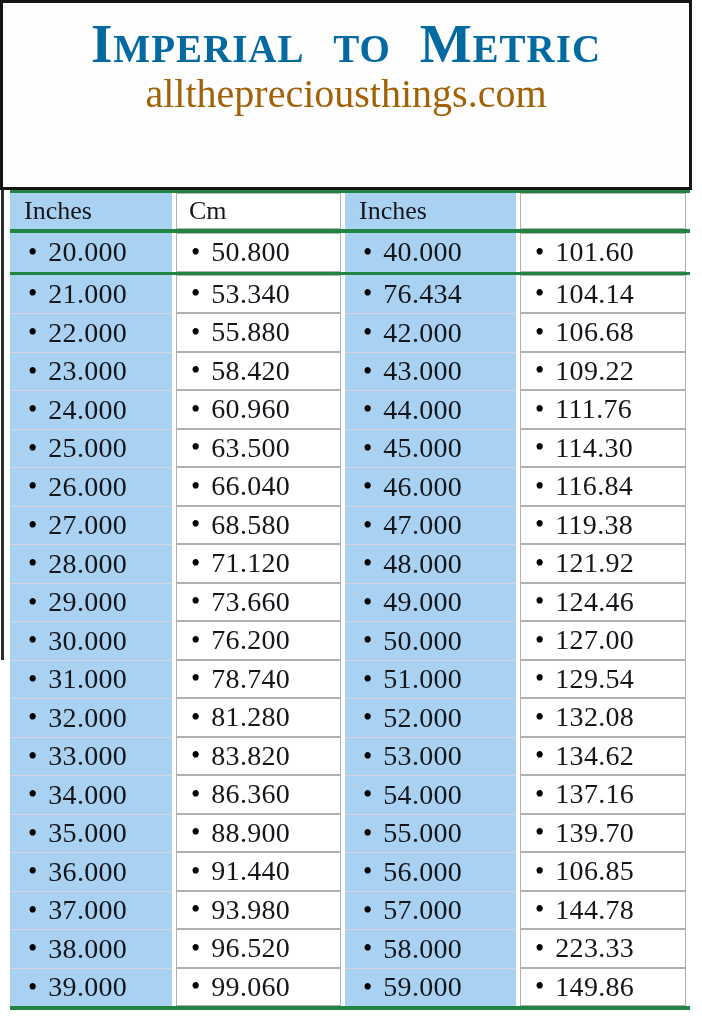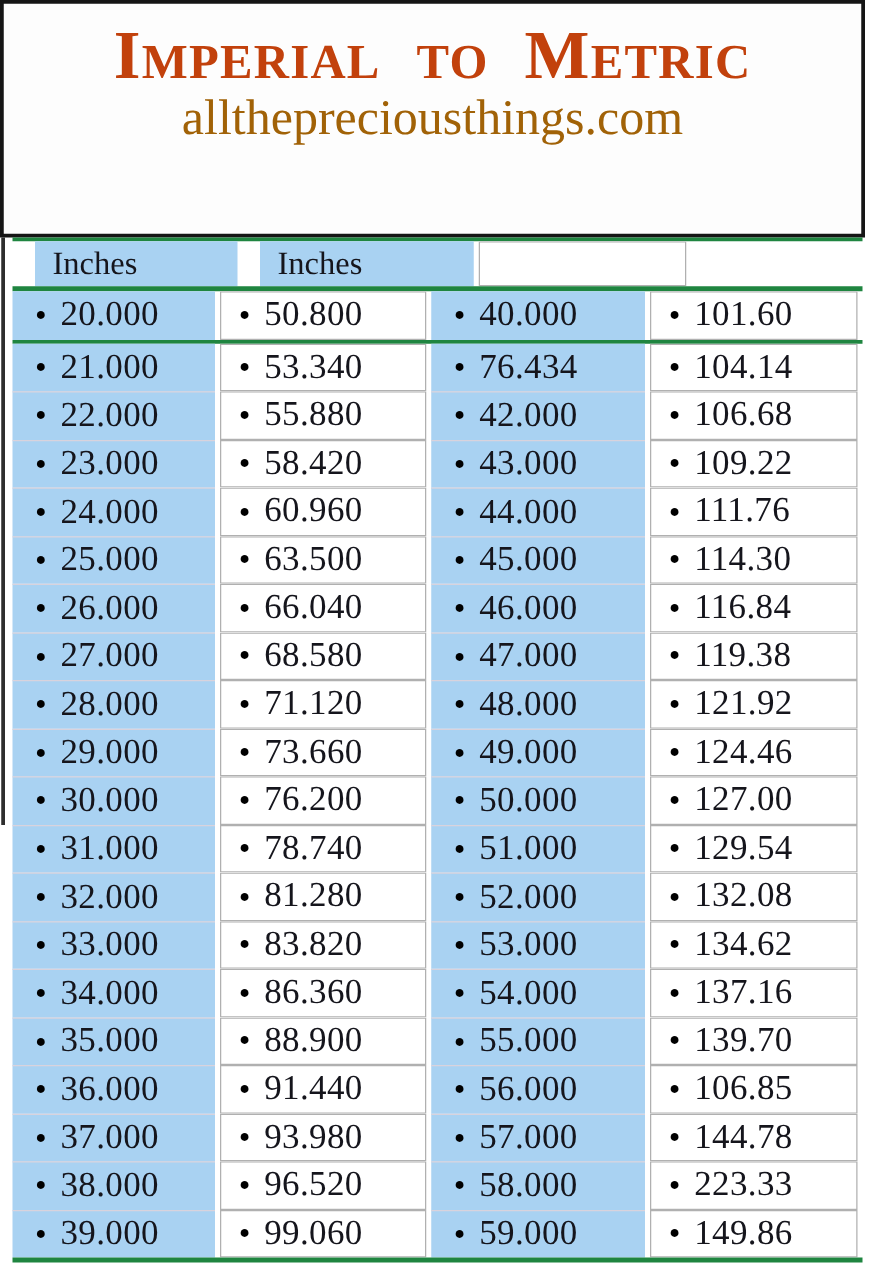--- a/index.html
+++ b/index.html
@@ -16,21 +16,21 @@
     position:absolute; left:0; top:0;
     width:692px; height:190px;
     box-sizing:border-box;
     border:3px solid #151515;
     background:#fdfdfd;
     text-align:center;
   }
   .title-line {
     font-variant:small-caps;
     font-weight:bold;
-    color:#c2410c;
+    color:#0369a1;
     font-size:55px;
     line-height:1.02;
     word-spacing:14px;
     letter-spacing:1px;
   }
   .title-line1 { margin-top:13px; }
   .title-line2 { margin-top:5px; }
   .website {
     color:#a16207;
     font-size:40px;
@@ -75,21 +75,21 @@
 
   .boxcol { padding:0 4px; background:transparent; }
   .box {
     width:100%; height:100%;
     box-sizing:border-box;
     background:#ffffff;
     border:1px solid #b0b0b0;
     display:flex; align-items:center;
   }
 
-  .hdr-cell { font-size:26px; padding-left:14px;margin-left:18px; }
+  .hdr-cell { font-size:26px; padding-left:14px; }
   .box .hdr-text { font-size:26px; padding-left:12px; }
 
   .data-row .blue { padding-left:18px; }
   .data-row .box { padding-left:14px; }
   .data-row .cell, .data-row .box { font-size:28px; }
 
   .bullet {
     color:#000;
     margin-right:11px;
     font-size:0.95em;
@@ -105,20 +105,25 @@
   <div class="website">allthepreciousthings.com</div>
 </div>
 
 <div class="left-artifact"></div>
 
 <div class="conv-table" id="conv-table">
   <div class="green-line gl3"></div>
 
   <div class="row header-row">
     <div class="cell c1 blue hdr-cell">Inches</div>
+    <div class="cell c2 boxcol">
+      <div class="box">
+        <span class="hdr-text">Cm</span>
+      </div>
+    </div>
     <div class="cell c3 blue hdr-cell">Inches</div>
     <div class="cell c4 boxcol">
       <div class="box">
         <span class="hdr-text"></span>
       </div>
     </div>
   </div>
 
   <div class="green-line gl4"></div>
   <div class="row data-row">

